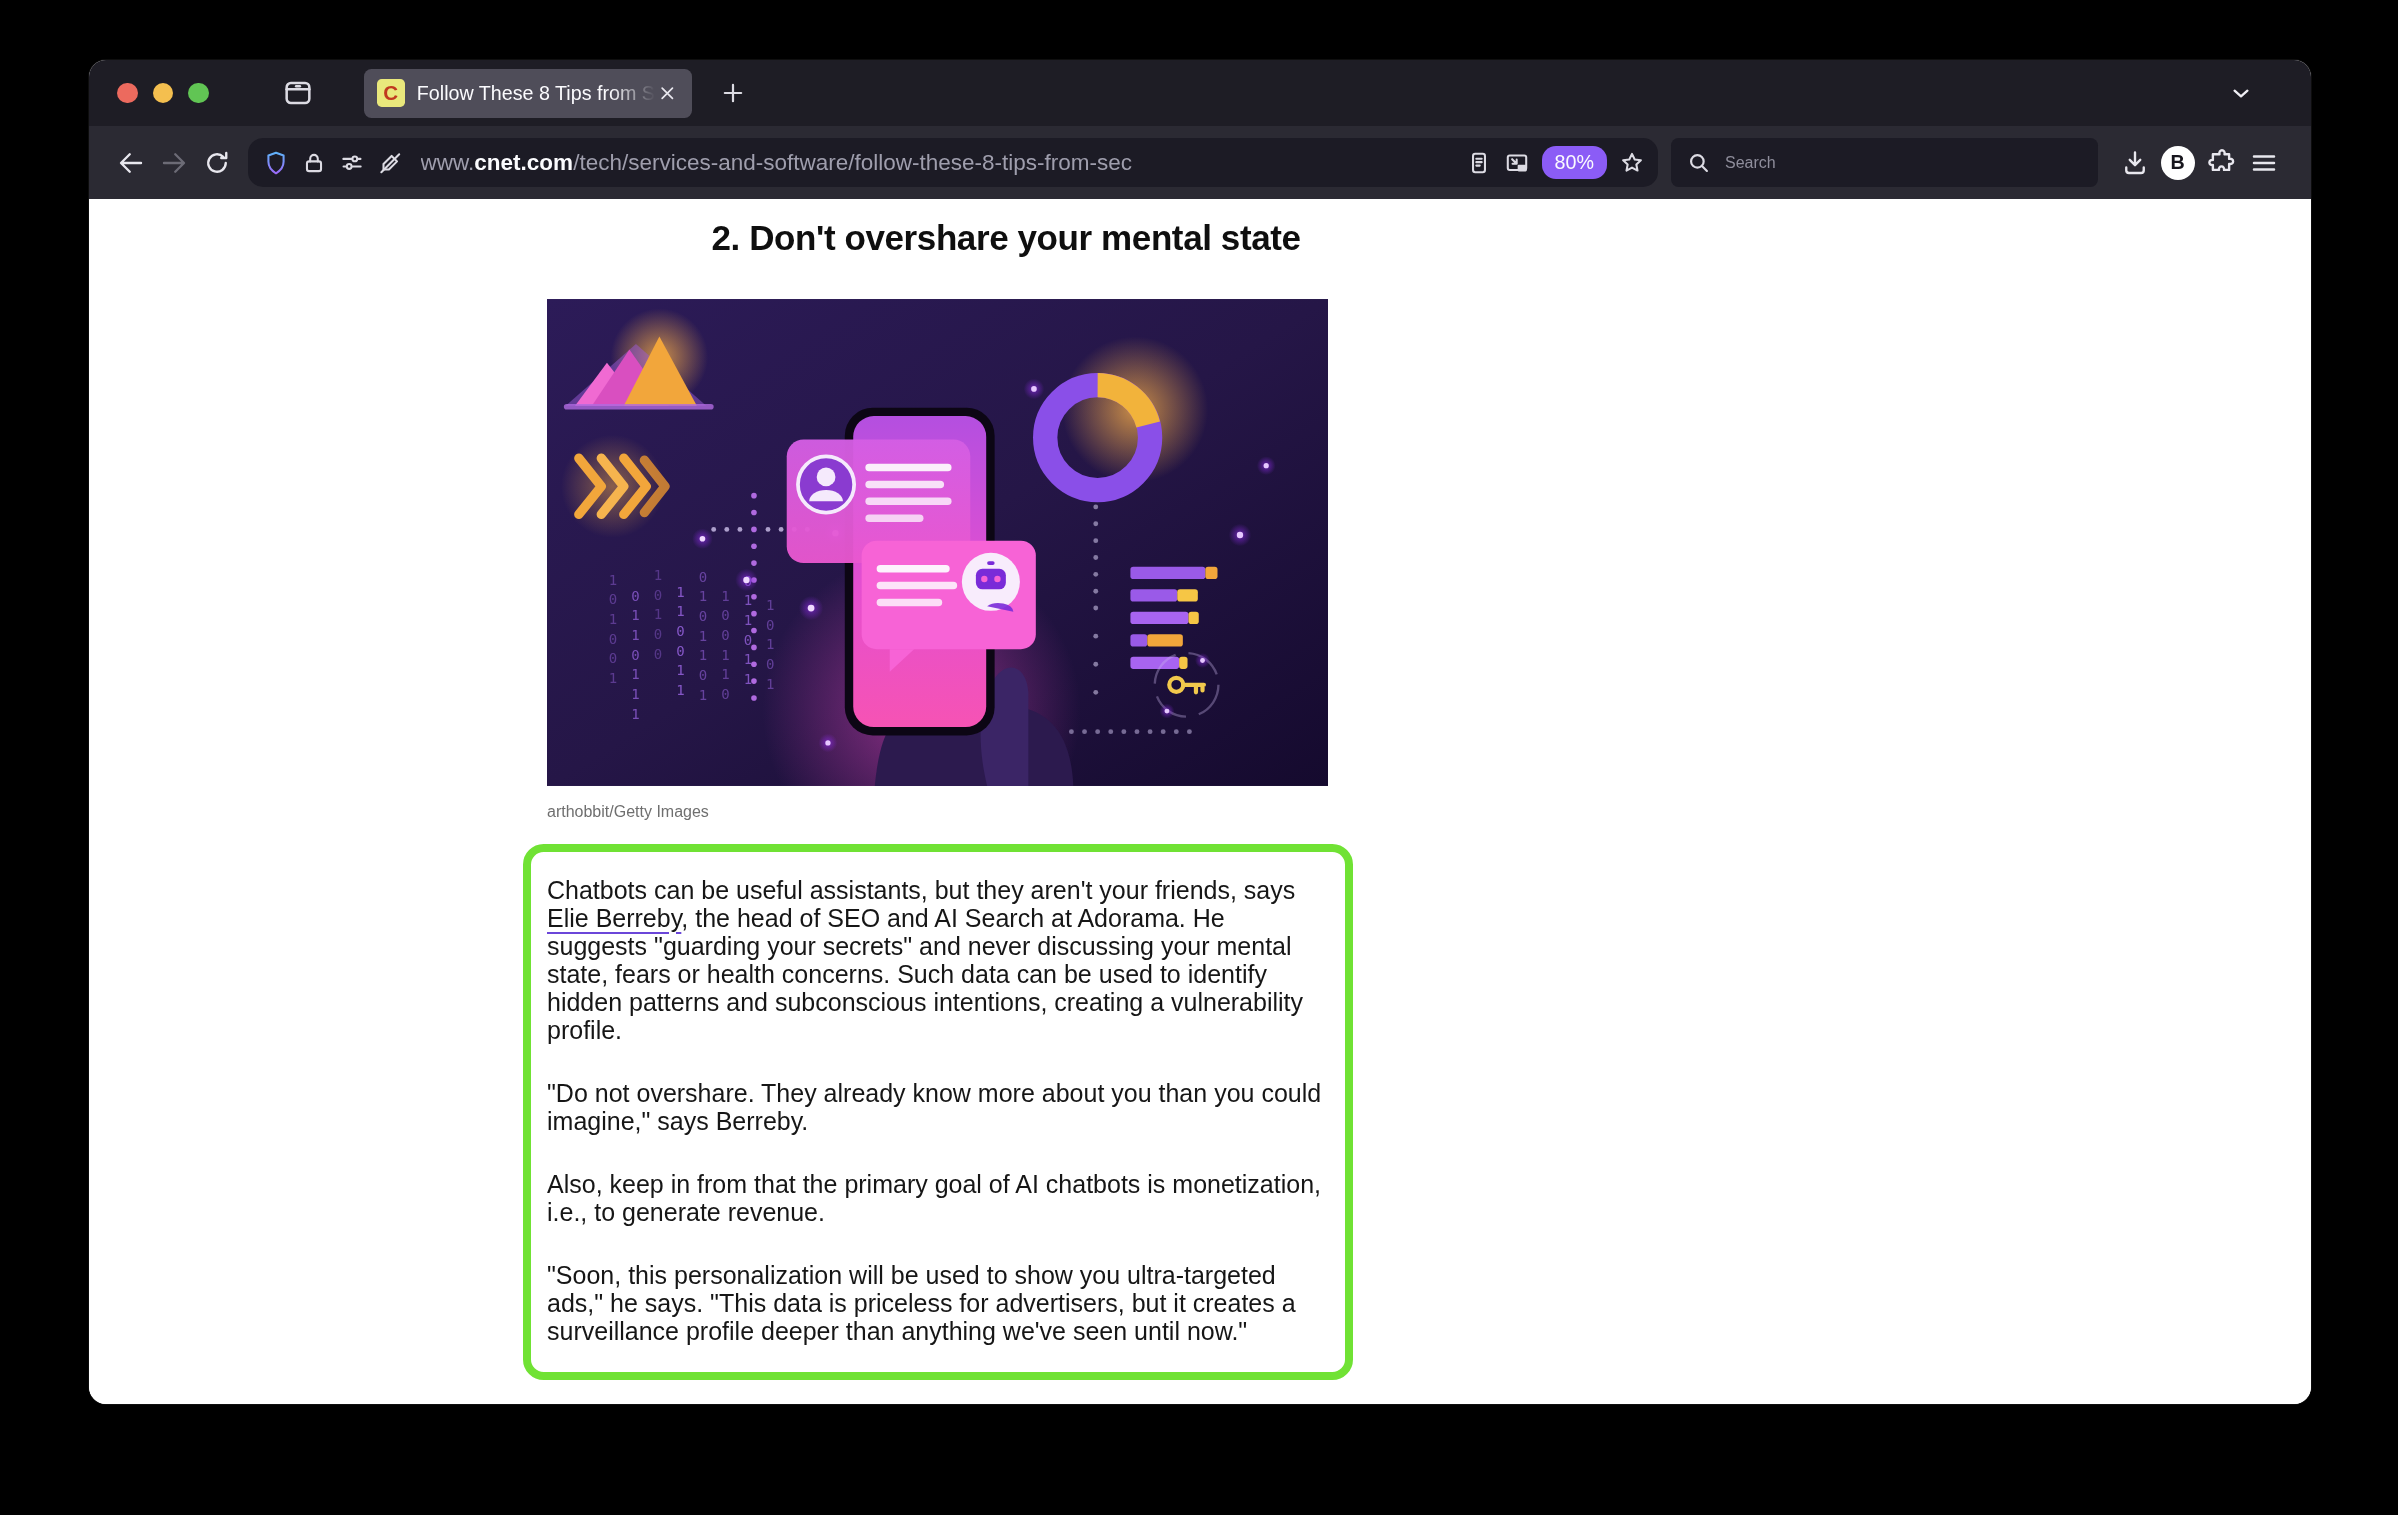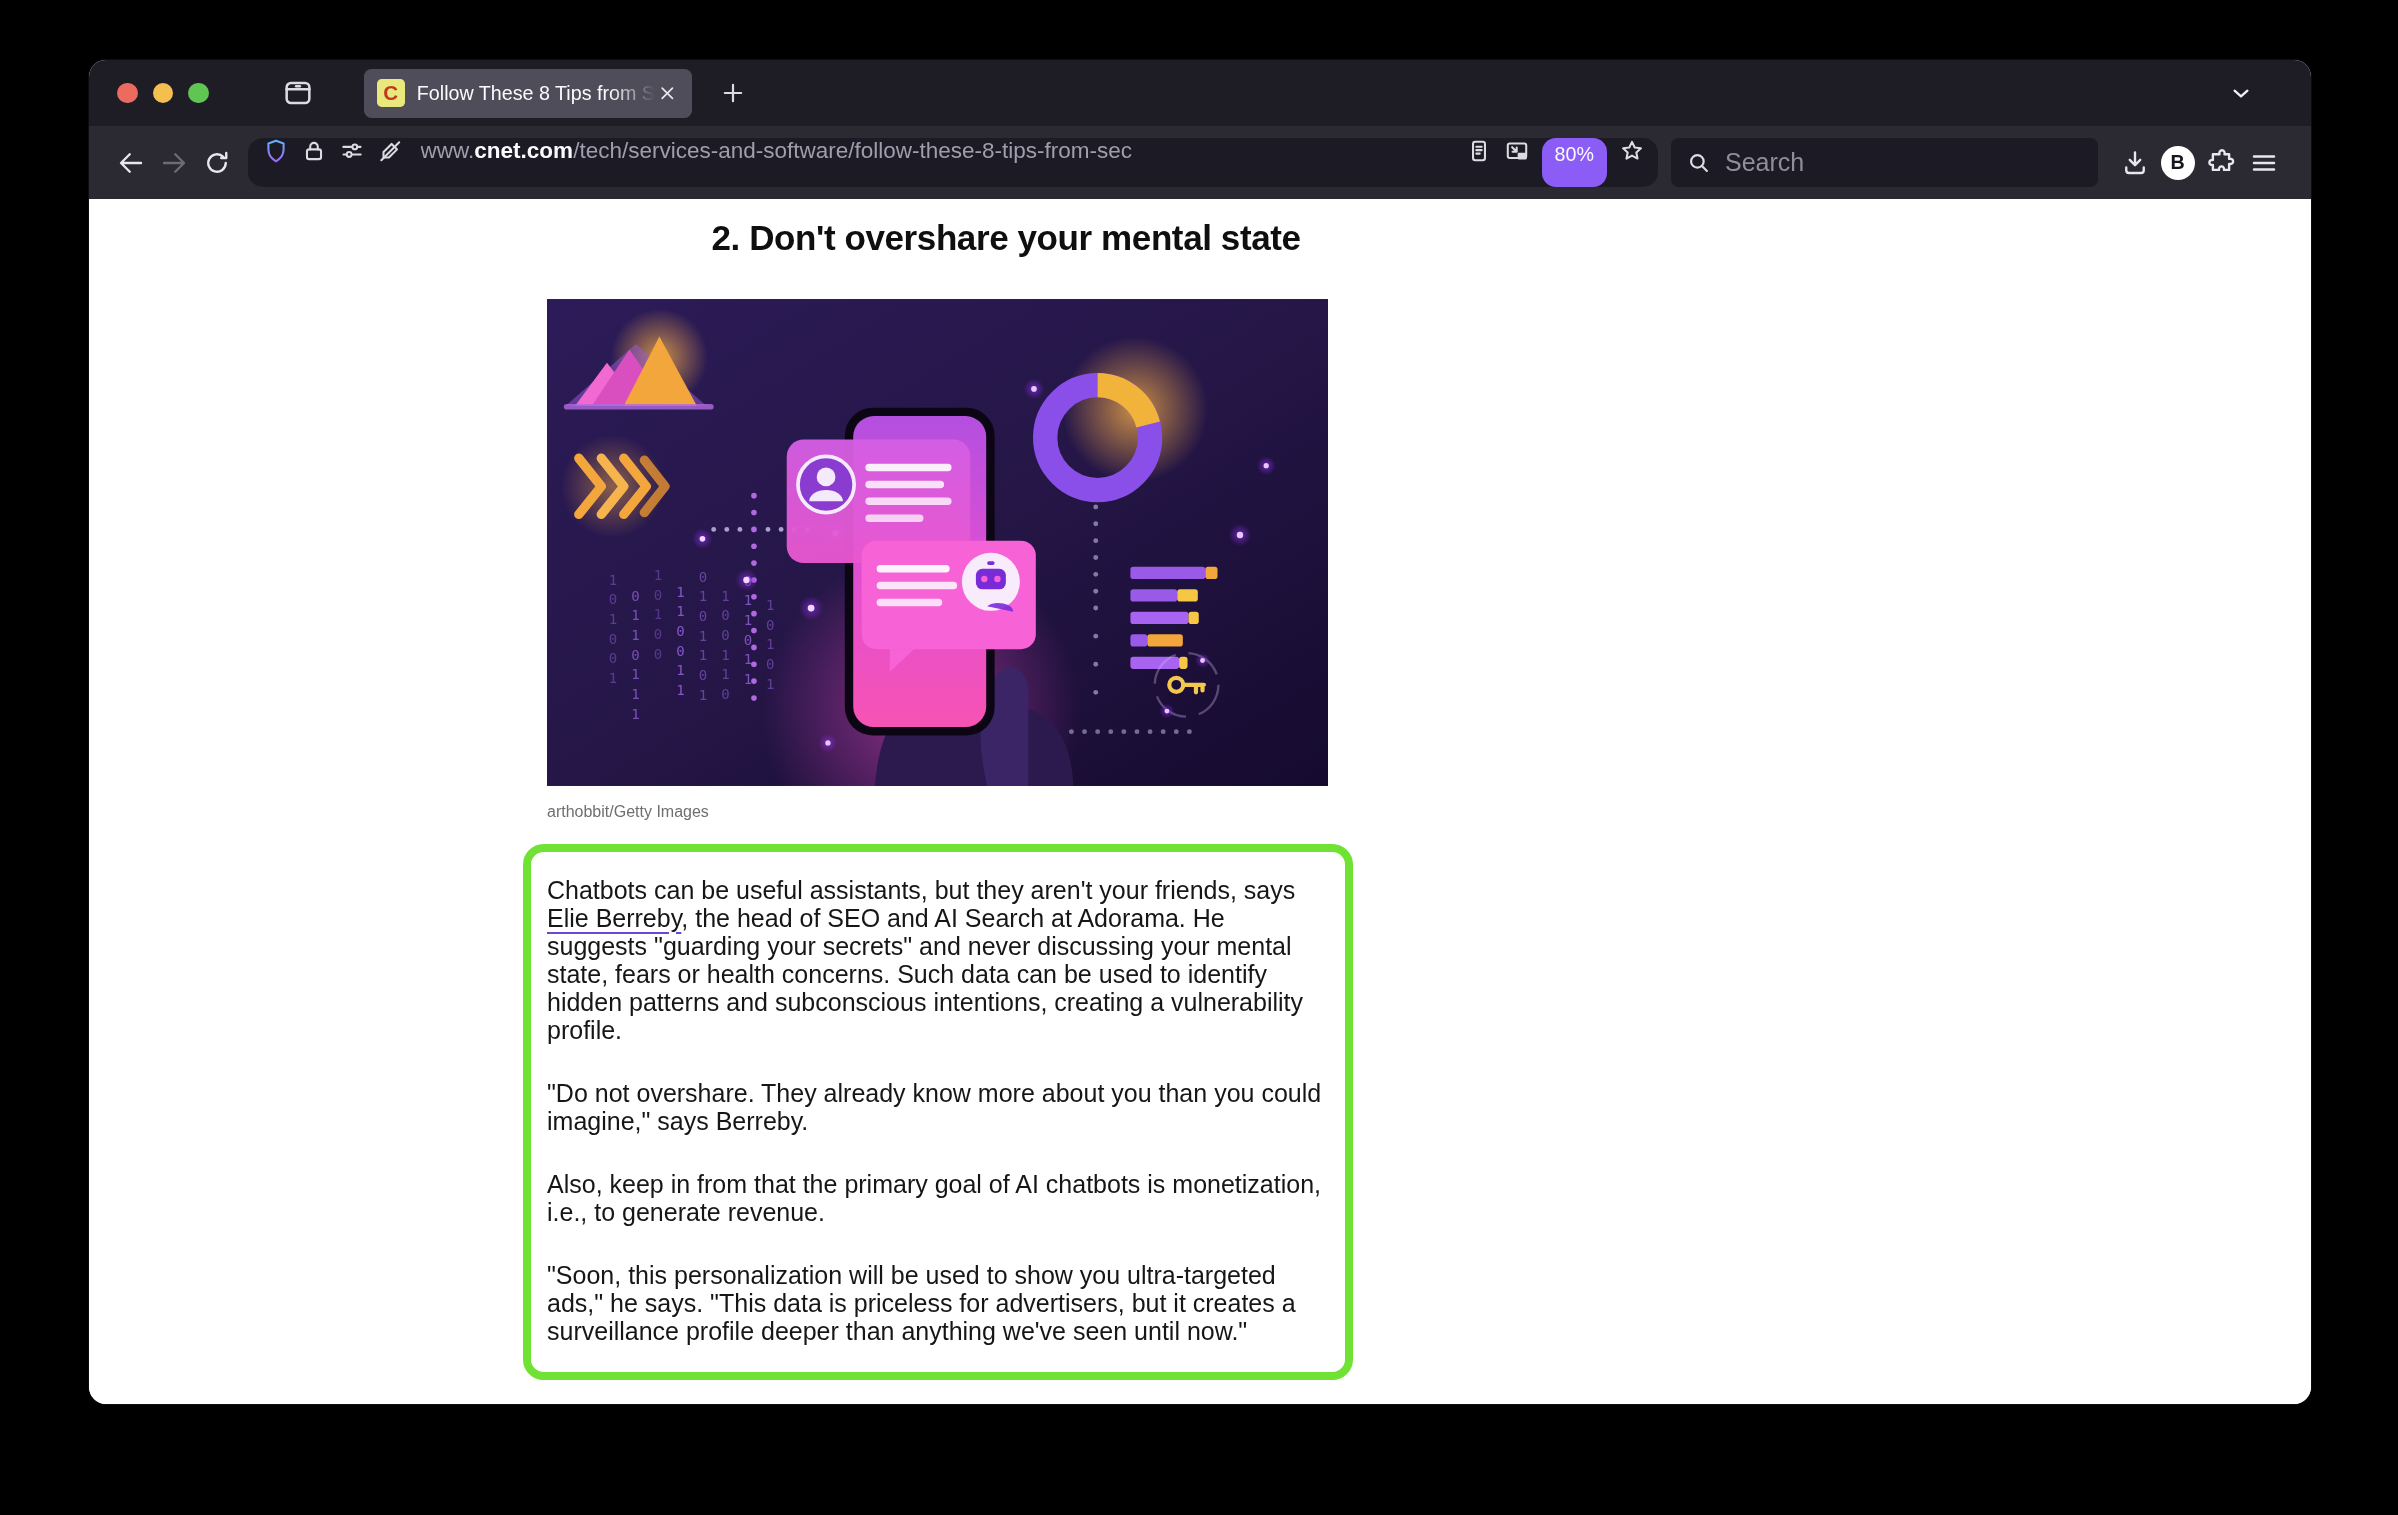--- a/index.html
+++ b/index.html
@@ -31,32 +31,32 @@
   .tab-close { width:26px; height:26px; color:#e8e7ee; flex:0 0 auto; }
   .newtab { margin-left:22.5px; width:37px; height:37px; }
   .tabbar-spacer { flex:1; }
   .tab-overflow { margin-right:52px; width:37px; height:37px; color:#f0eff5; }
 
   
   .toolbar { height:73px; background:#2b2a33; display:flex; align-items:center; padding:0 26px 0 20.6px; }
   .nav-btn { width:43px; height:43px; border-radius:5.6px; color:#e8e7ee; }
   .nav-btn.disabled { color:#6c6b76; }
   .urlbar { flex:1; height:49px; margin:0 13px 0 9.4px; background:#1c1b25; border-radius:15px;
-            display:flex; padding:0 13px 0 15px; gap:12px; min-width:0; }
+            display:flex; align-items:center; padding:0 13px 0 15px; gap:12px; min-width:0; }
   .u-icon { width:26px; height:26px; flex:0 0 auto; color:#dcdbe3; }
   .url-text { flex:1; min-width:0; font-size:22.5px; color:#9f9ead; white-space:nowrap; overflow:hidden;
               position:relative; margin-left:5.6px; }
   .url-text b { color:#fbfbfe; font-weight:bold; }
   .url-text::after { content:""; position:absolute; right:0; top:0; bottom:0; width:66px;
                      background:linear-gradient(to right, rgba(28,27,37,0), #1c1b25); }
   .zoom-pill { background:#8b5cf6; color:#fbfbfe; font-size:19.7px; padding:4.7px 13px; border-radius:14px;
                flex:0 0 auto; }
   .search { width:427px; height:49px; background:#1c1b25; border-radius:7.5px; display:flex;
             align-items:center; padding:0 15px; gap:13px; margin-right:15px; }
-  .search input { background:transparent; border:none; outline:none; color:#0ea5e9; font-size:25px;
+  .search input { background:transparent; border:none; outline:none; color:#0ea5e9; font-size:16px;
                   width:100%; font-family:"Liberation Sans", sans-serif; }
   .search input::placeholder { color:#8f8e9c; }
   .avatar-b { width:34px; height:34px; border-radius:50%; background:#fff; color:#17161d;
               font-weight:bold; font-size:19.7px; display:flex; align-items:center; justify-content:center; }
 
   
   .content { position:absolute; top:139px; left:0; right:0; bottom:0; background:#fff; overflow:hidden; }
   .article { margin-left:458px; width:918px; padding-top:19px; }
   .article h2 { font-size:35px; font-weight:800; color:#0f0f0f; letter-spacing:-0.4px; margin-bottom:41px;text-align:center; }
   .hero { width:781px; height:487px; display:block; }

